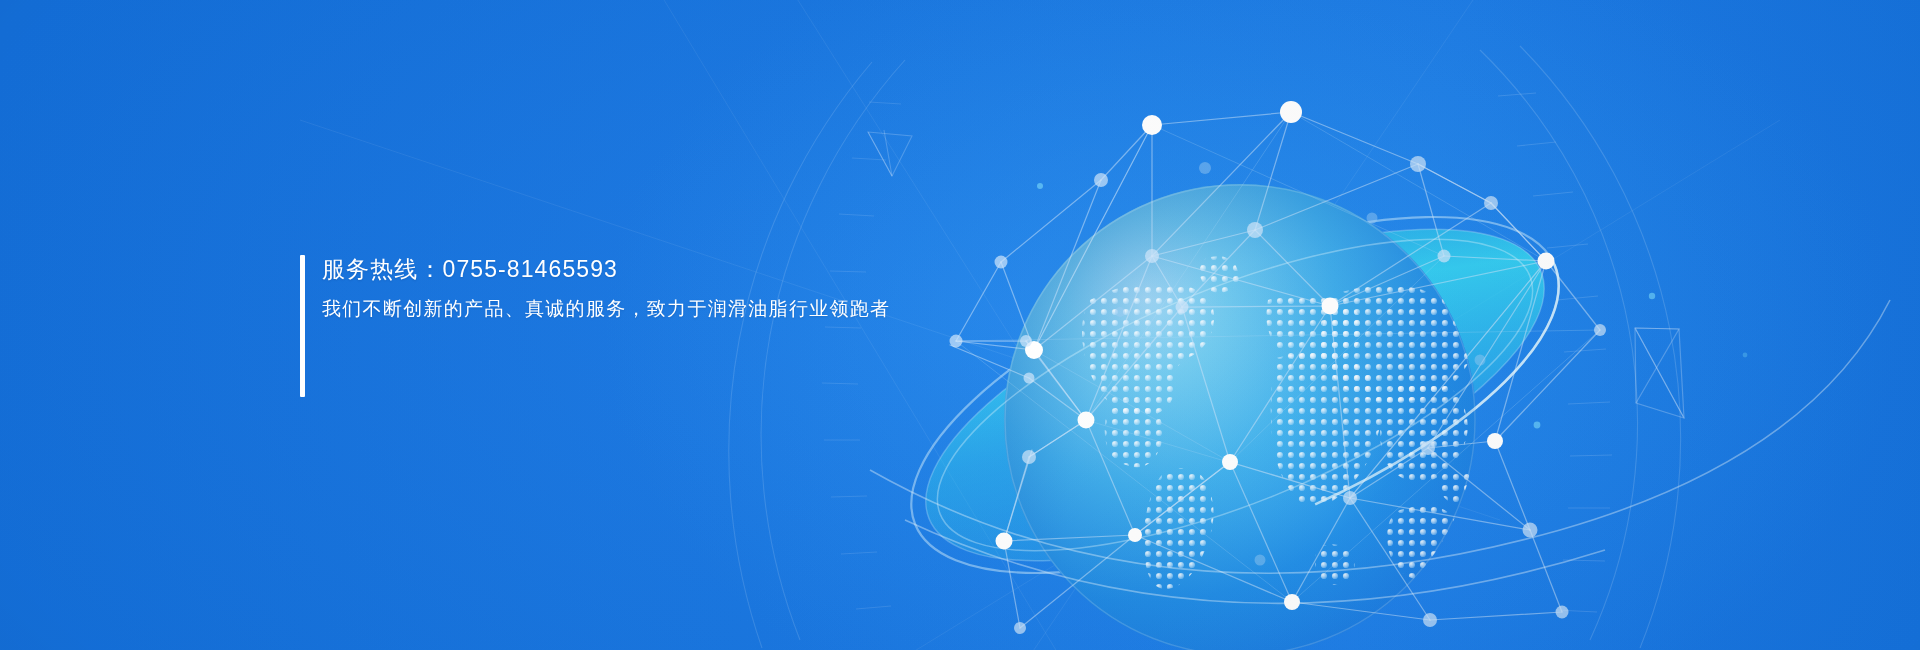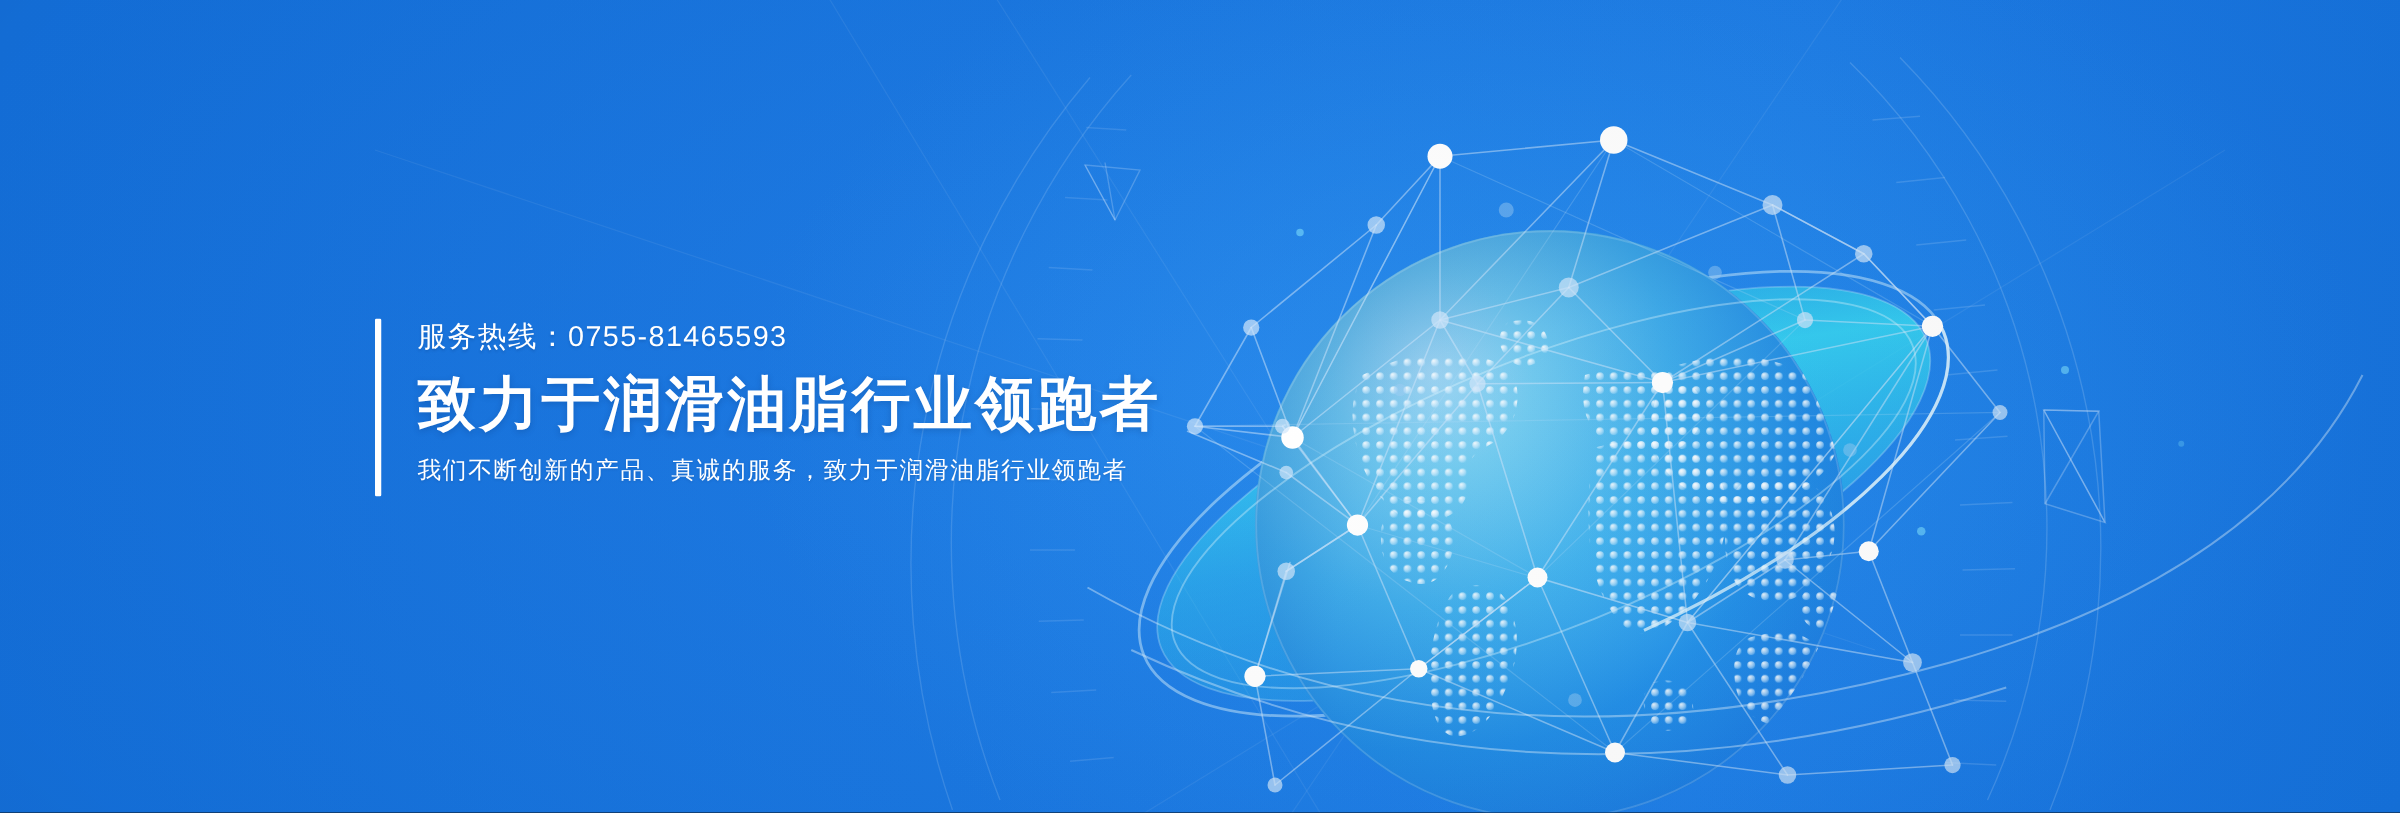--- a/index.html
+++ b/index.html
@@ -38,21 +38,21 @@
     height: 650px;
     pointer-events: none;
     overflow: visible;
   }
   
   .text-block {
     position: absolute;
     left: 300px;
     top: 252px;
     width: 760px;
-    padding-left: 34px;
+    padding-left: 22px;
   }
   .accent-bar {
     position: absolute;
     left: 0;
     top: 3px;
     width: 5px;
     height: 142px;
     background: #ffffff;
     border-radius: 1px;
   }
@@ -367,17 +367,16 @@
         </g>
       </g>
     </g>
   </svg>
 
   <div class="bg-vignette"></div>
 
   <div class="text-block">
     <div class="accent-bar"></div>
     <div class="hotline">服务热线：0755-81465593</div>
-    <div class="headline">致力于润滑油脂行业领跑者</div>
     <div class="subheadline">我们不断创新的产品、真诚的服务，致力于润滑油脂行业领跑者</div>
   </div>
 
 </div>
 
 </body></html>

